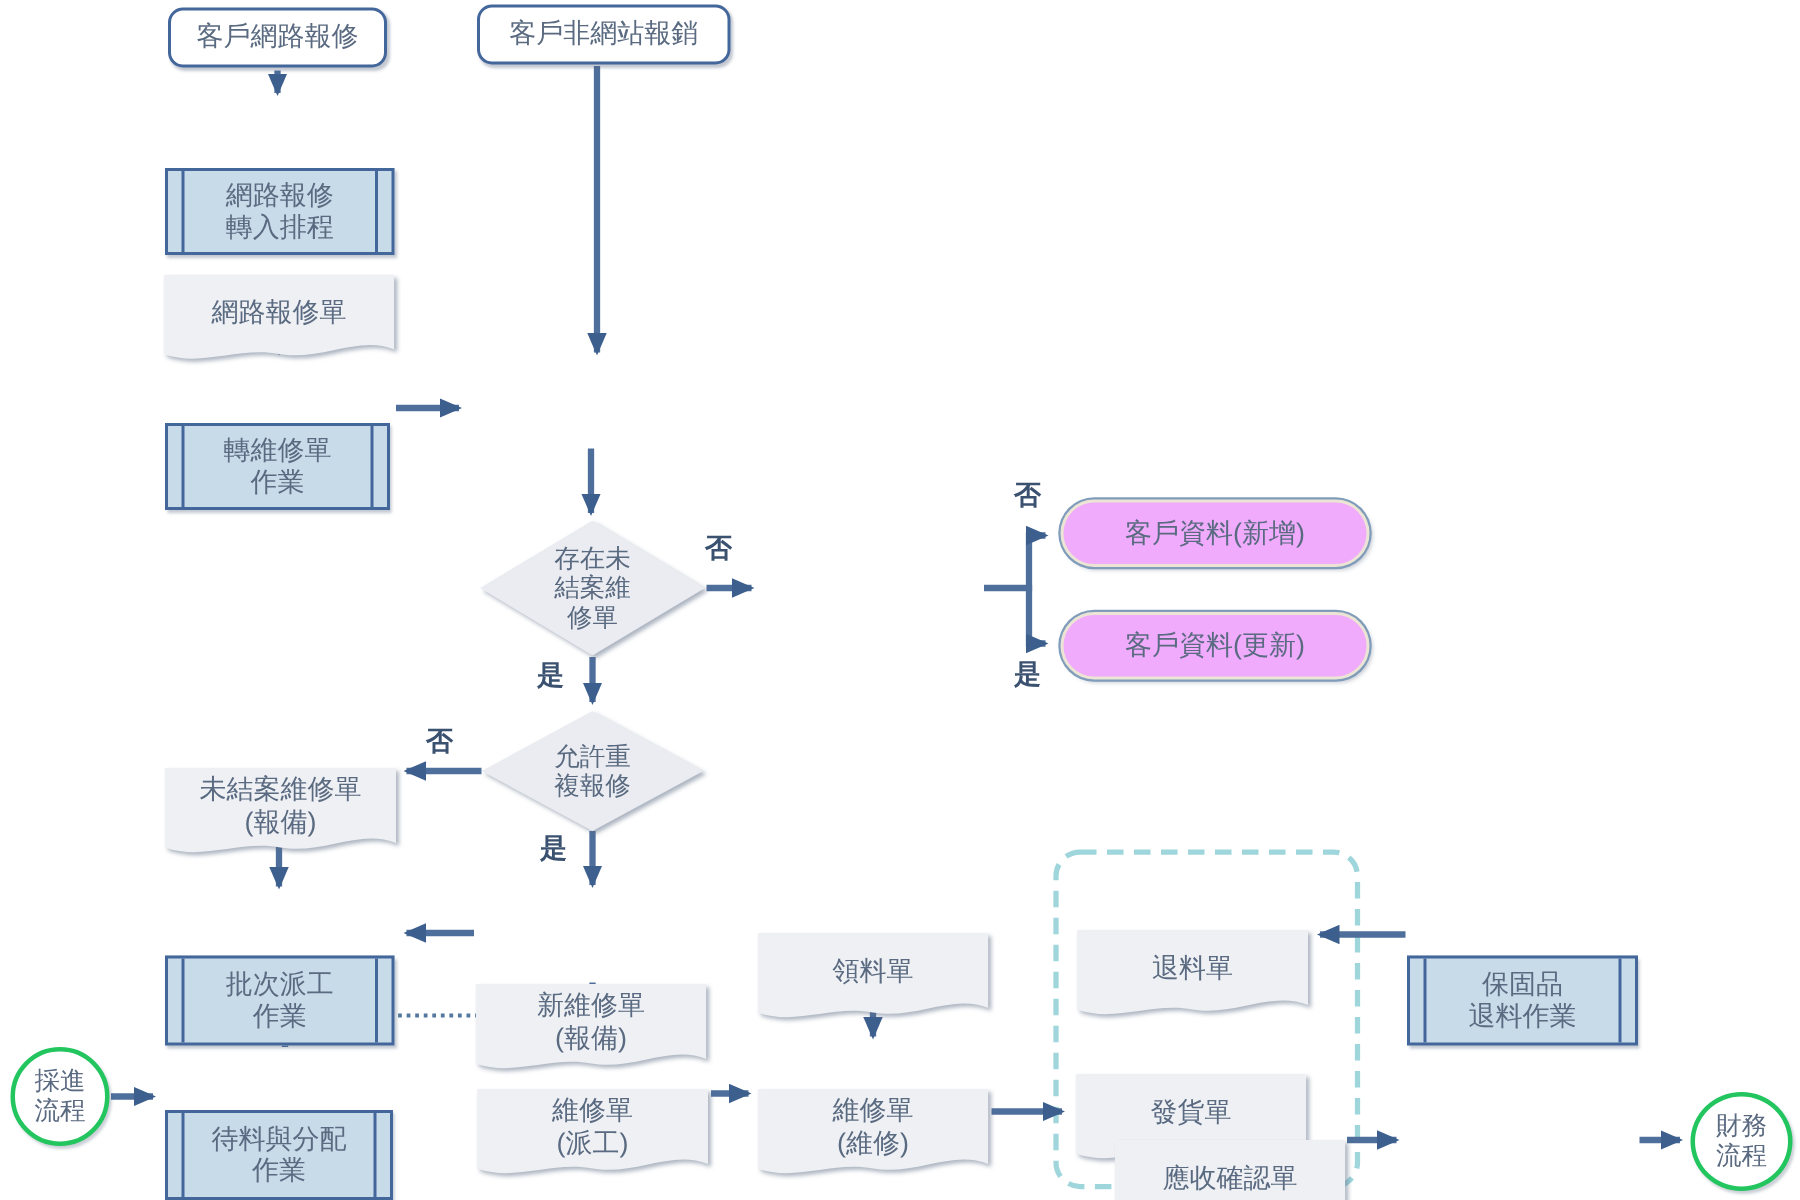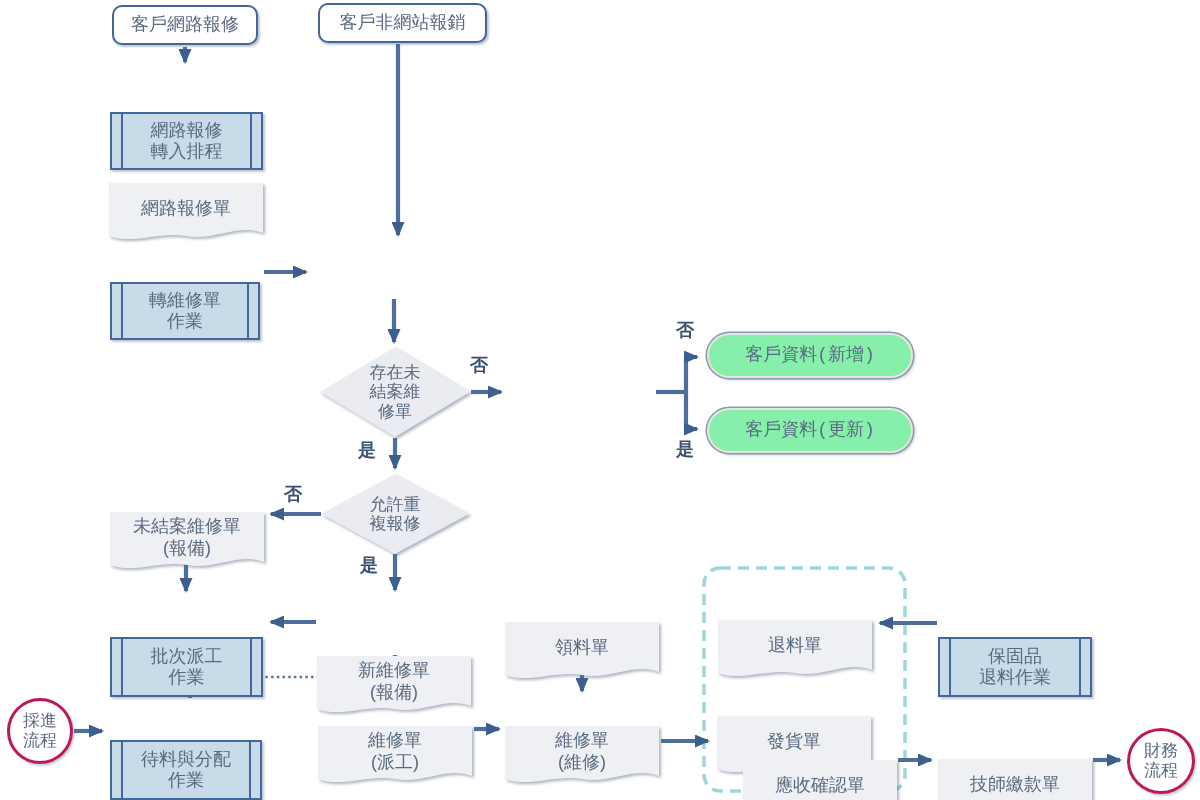--- a/index.html
+++ b/index.html
@@ -21,23 +21,23 @@
            filter:drop-shadow(2px 2.5px 1.5px rgba(90,105,130,.5));}
   .docshape{width:154px;height:58px;background:#eef0f4;display:flex;flex-direction:column;
            align-items:center;justify-content:center;text-align:center;color:#5a6a80;
            font-size:18px;line-height:1.18;padding-bottom:7px;box-sizing:border-box;
            clip-path:path('M0 0 H154 V50 C130 40 105 58 77 53 C50 48 25 62 0 53 Z');margin-top:28px;}
   .diawrap{position:absolute;filter:drop-shadow(2px 2.5px 1.5px rgba(90,105,130,.5));}
   .diashape{width:100%;height:100%;background:#eaecf1;display:flex;flex-direction:column;
            align-items:center;justify-content:center;text-align:center;color:#5a6a80;
            font-size:17px;line-height:1.13;
            clip-path:polygon(50% 0%,100% 50%,50% 100%,0% 50%);}
-  .pill{background:#86efac;border:2.5px solid #ece4d4;border-radius:24px;
-        box-shadow:0 0 0 1.5px #7f9cba,2px 2px 3px rgba(80,95,120,.35);font-family:Liberation Mono, monospace;}
-  .circle{background:#ffffff;border:3px solid #be185d;border-radius:50%;font-size:17px;
+  .pill{background:#f0abfc;border:2.5px solid #ece4d4;border-radius:24px;
+        box-shadow:0 0 0 1.5px #7f9cba,2px 2px 3px rgba(80,95,120,.35);}
+  .circle{background:#ffffff;border:3px solid #22c55e;border-radius:50%;font-size:17px;
         box-shadow:1.5px 2px 2px rgba(80,95,120,.3);}
   .edge-label{position:absolute;font-weight:bold;color:#3a5170;font-size:18px;}
   .note{position:absolute;font-weight:bold;color:#3a5170;font-size:16px;line-height:22px;
         white-space:nowrap;}
 </style>
 </head>
 <body>
 
 <div id="stage">
 
@@ -153,25 +153,20 @@
   <div class="docwrap" style="left:717px;top:688px">
     <div class="docshape">
         <span>發貨單</span>
       </div>
   </div>
   <div class="docwrap" style="left:743px;top:732px">
     <div class="docshape">
         <span>應收確認單</span>
       </div>
   </div>
-  <div class="docwrap" style="left:938px;top:731px">
-    <div class="docshape">
-        <span>技師繳款單</span>
-      </div>
-  </div>
 
   <div class="diawrap" style="left:320px;top:347px;width:150px;height:90px">
     <div class="diashape">
       <span>存在未</span>
       <span>結案維</span>
       <span>修單</span>
     </div>
   </div>
   <div class="diawrap" style="left:321px;top:474px;width:148px;height:80px">
     <div class="diashape">

